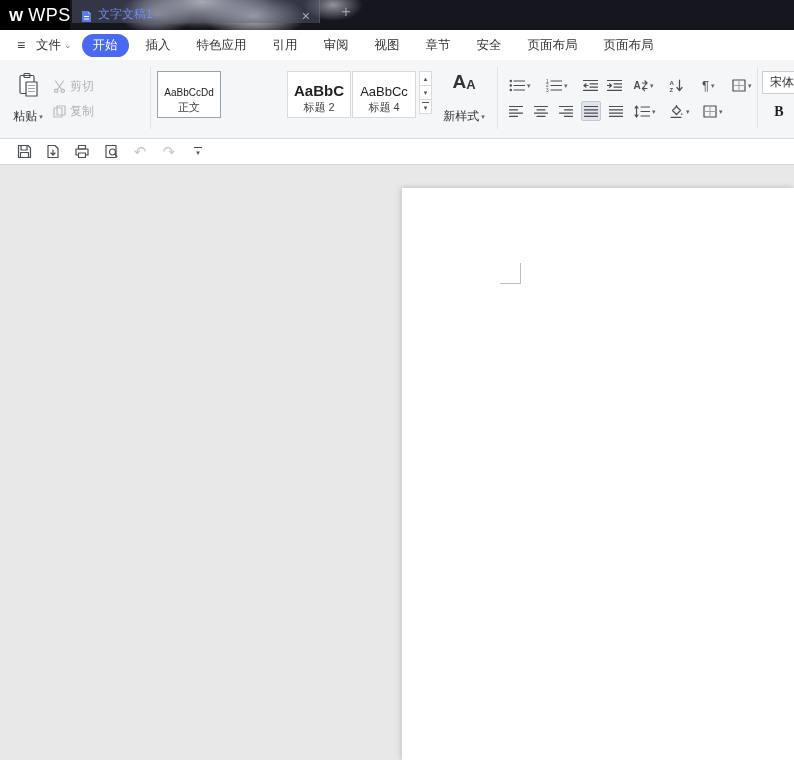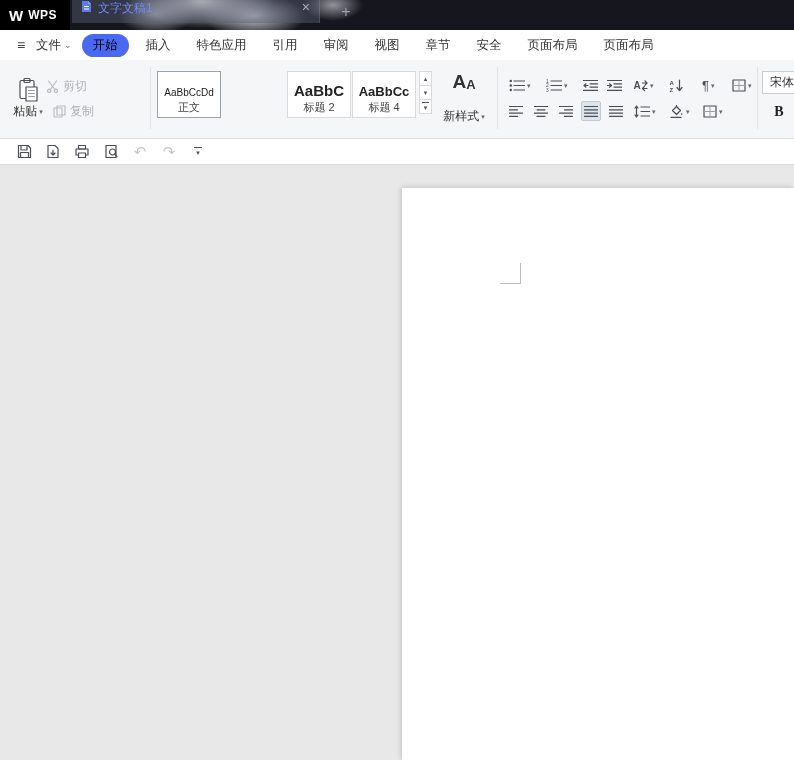--- a/index.html
+++ b/index.html
@@ -16,44 +16,44 @@
       radial-gradient(ellipse 52px 22px at 254px 16px, rgba(236,239,246,0.85) 0%, rgba(255,255,255,0) 100%),
       radial-gradient(ellipse 38px 20px at 156px 14px, rgba(222,227,236,0.7) 0%, rgba(255,255,255,0) 100%),
       radial-gradient(ellipse 30px 16px at 333px 5px, rgba(228,232,240,0.6) 0%, rgba(255,255,255,0) 100%);
     background-color:#16161e;
   }
   .logo{
     position:absolute;left:0;top:0;width:70px;height:30px;background:#000;
     display:flex;align-items:center;gap:5px;padding-left:9px;box-sizing:border-box;color:#fff;
   }
   .logo .wmark{font-size:15px;font-weight:800;line-height:1;}
-  .logo .appname{font-size:12px;font-weight:bold;letter-spacing:0.5px;}
+  .logo .appname{font-size:18px;font-weight:normal;letter-spacing:0.5px;}
   .tab{
     position:absolute;left:72px;top:0;width:248px;height:23px;
     background:rgba(86,90,112,0.48);
-    display:flex;align-items:flex-start;gap:6px;padding:0 9px;box-sizing:border-box;
+    display:flex;align-items:flex-end;gap:6px;padding:0 9px;box-sizing:border-box;
     border-right:1px solid rgba(255,255,255,0.12);
   }
   .tabtitle{font-size:12px;color:#6f8bf7;white-space:nowrap;overflow:hidden;flex:1;}
   .tabclose{font-size:14px;color:#a9aec0;line-height:1;cursor:default;}
   .newtab{
     position:absolute;left:336px;top:2px;width:20px;height:20px;
     color:#9aa0b0;font-size:16px;line-height:20px;text-align:center;
   }
   
   .menubar{
     position:absolute;left:0;top:30px;width:794px;height:30px;background:#fff;
     display:flex;align-items:center;padding-left:8px;box-sizing:border-box;
     font-size:12.5px;color:#333;
   }
   .hamburger{width:26px;text-align:center;font-size:14px;color:#444;}
   .file-btn{display:flex;align-items:center;gap:3px;padding:0 6px 0 2px;}
   .file-btn .chev{font-size:9px;color:#777;}
   .mtab{padding:3px 13px;border-radius:12px;white-space:nowrap;}
-  .mtab.active{background:#4a69f2;color:#000000;margin:0 4px;padding:3px 11px;}
+  .mtab.active{background:#4a69f2;color:#ffffff;margin:0 4px;padding:3px 11px;}
   
   .ribbon{
     position:absolute;left:0;top:60px;width:794px;height:78px;
     background:#f5f6f7;border-bottom:1px solid #dadbdd;box-sizing:content-box;
   }
   .vsep{position:absolute;top:7px;height:62px;width:1px;background:#e2e3e6;}
   .bigbtn{
     position:absolute;top:10px;height:58px;display:flex;flex-direction:column;align-items:center;
     justify-content:space-between;padding:2px 2px 3px;box-sizing:border-box;
     font-size:12px;color:#333;border-radius:3px;
@@ -70,21 +70,21 @@
   svg.ic .white{fill:#fff;}
   svg.ic .paper{fill:#fff;}
   
   .stylebox{
     position:absolute;top:11px;width:64px;height:47px;background:#fff;border:1px solid #d8dadd;
     box-sizing:border-box;display:flex;flex-direction:column;align-items:center;padding-bottom:2px;
   }
   .stylebox.sel{border-color:#98a2b3;}
   .stylebox .preview{flex:1;display:flex;align-items:flex-end;justify-content:center;color:#222;line-height:1;padding-top:4px;white-space:nowrap;overflow:hidden;max-width:62px;}
   .stylebox .sname{font-size:11px;color:#444;margin-top:2px;white-space:nowrap;}
-  .p0{font-size:10px;} .p1{font-size:19px;font-weight:bold;} .p2{font-size:15px;font-weight:bold;} .p3{font-size:13px;font-weight:700;}
+  .p0{font-size:10px;} .p1{font-size:19px;font-weight:bold;} .p2{font-size:15px;font-weight:bold;} .p3{font-size:13px;font-weight:400;}
   .gal-scroll{position:absolute;left:419px;top:11px;width:13px;}
   .gs-btn{
     width:13px;height:15px;background:#fff;border:1px solid #d8dadd;box-sizing:border-box;margin-top:-1px;
     display:flex;flex-direction:column;align-items:center;justify-content:center;font-size:7px;color:#555;line-height:1;
   }
   .gs-btn:first-child{margin-top:0;}
   .gs-btn .morebar{width:7px;border-top:1px solid #555;margin-bottom:1px;}
   .newstyle-icon{display:flex;align-items:flex-end;line-height:1;color:#333;}
   .newstyle-icon .A1{font-size:19px;font-weight:bold;}
   .newstyle-icon .A2{font-size:13px;font-weight:bold;}
@@ -161,36 +161,36 @@
   <span class="mtab">审阅</span>
   <span class="mtab">视图</span>
   <span class="mtab">章节</span>
   <span class="mtab">安全</span>
   <span class="mtab">页面布局</span>
   <span class="mtab">页面布局</span>
 </div>
 
 <div class="ribbon">
 
-  <div class="bigbtn" style="left:6px;width:44px;justify-content:center;">
+  <div class="bigbtn" style="left:6px;width:44px;">
     <svg class="ic" width="22" height="26" viewBox="0 0 22 26">
       <rect x="3" y="3.5" width="14" height="18" rx="1.5" class="white"></rect>
       <rect x="7" y="1.5" width="6" height="4" rx="1"></rect>
       <rect x="9" y="10" width="11" height="14" class="paper"></rect>
       <line x1="11.5" y1="13.5" x2="17.5" y2="13.5" class="soft"></line>
       <line x1="11.5" y1="16.5" x2="17.5" y2="16.5" class="soft"></line>
       <line x1="11.5" y1="19.5" x2="17.5" y2="19.5" class="soft"></line>
     </svg>
     <span class="lbl">
       <span>粘贴</span>
       <span class="dd">▾</span>
     </span>
   </div>
 
-  <div class="smallbtn disabled" style="left:46px;top:16px;">
+  <div class="smallbtn disabled" style="left:53px;top:16px;">
     <svg class="ic dis" width="13" height="13" viewBox="0 0 13 13">
       <path d="M2.5 1 L9 10 M10.5 1 L4 10"></path>
       <circle cx="3.2" cy="10.8" r="1.7"></circle>
       <circle cx="9.8" cy="10.8" r="1.7"></circle>
     </svg>
     <span>剪切</span>
   </div>
 
   <div class="smallbtn disabled" style="left:53px;top:41px;">
     <svg class="ic dis" width="13" height="13" viewBox="0 0 13 13">

